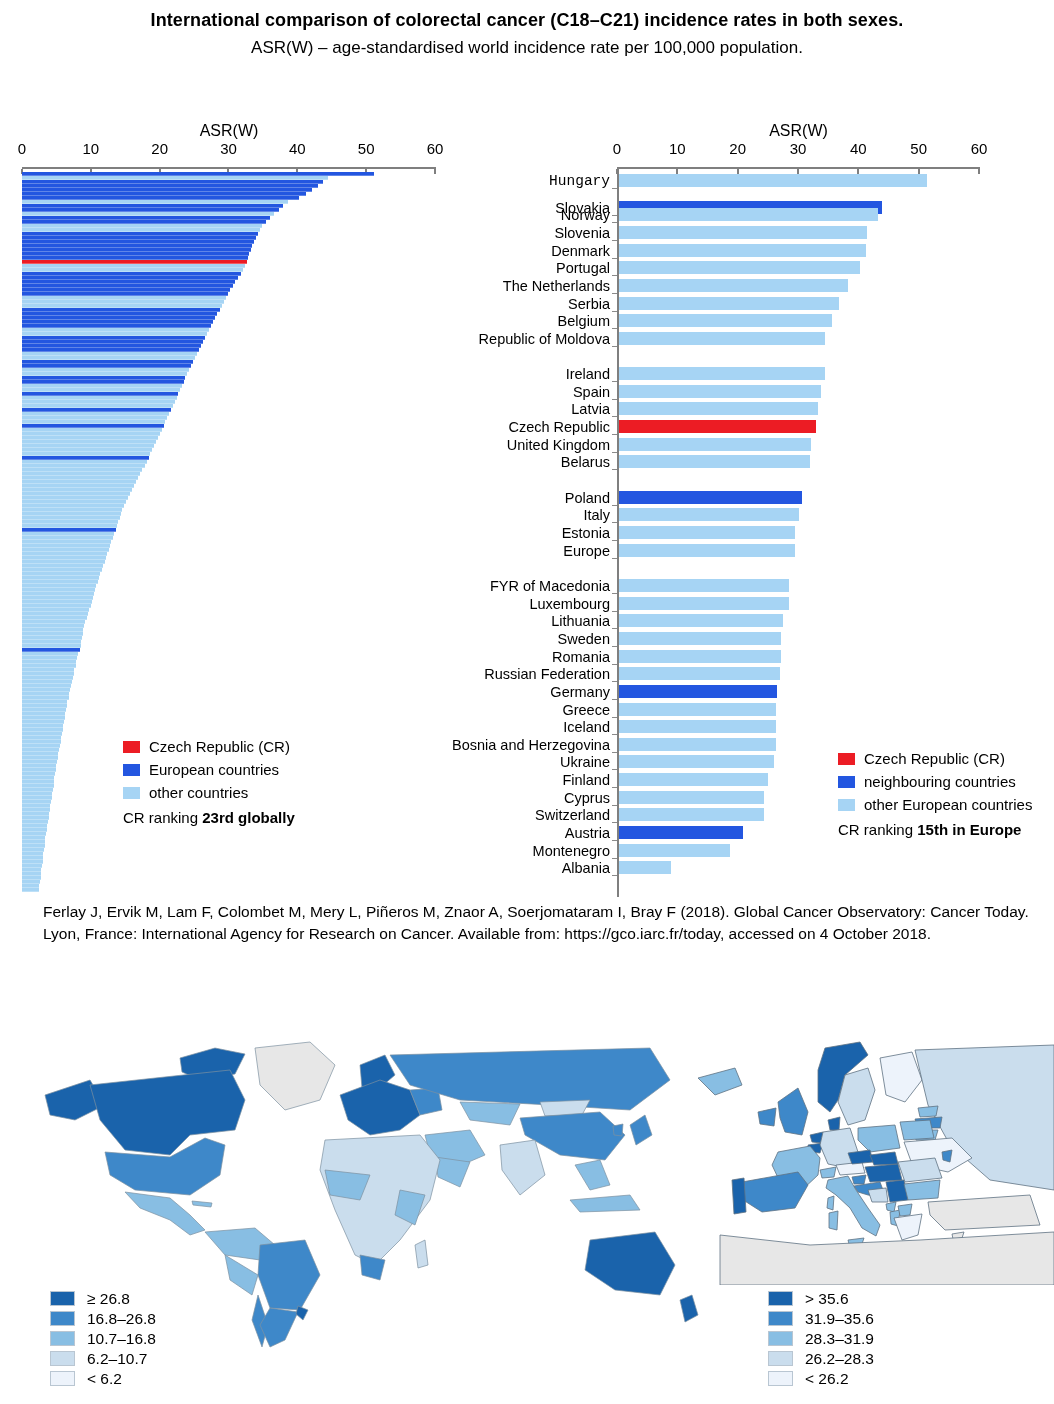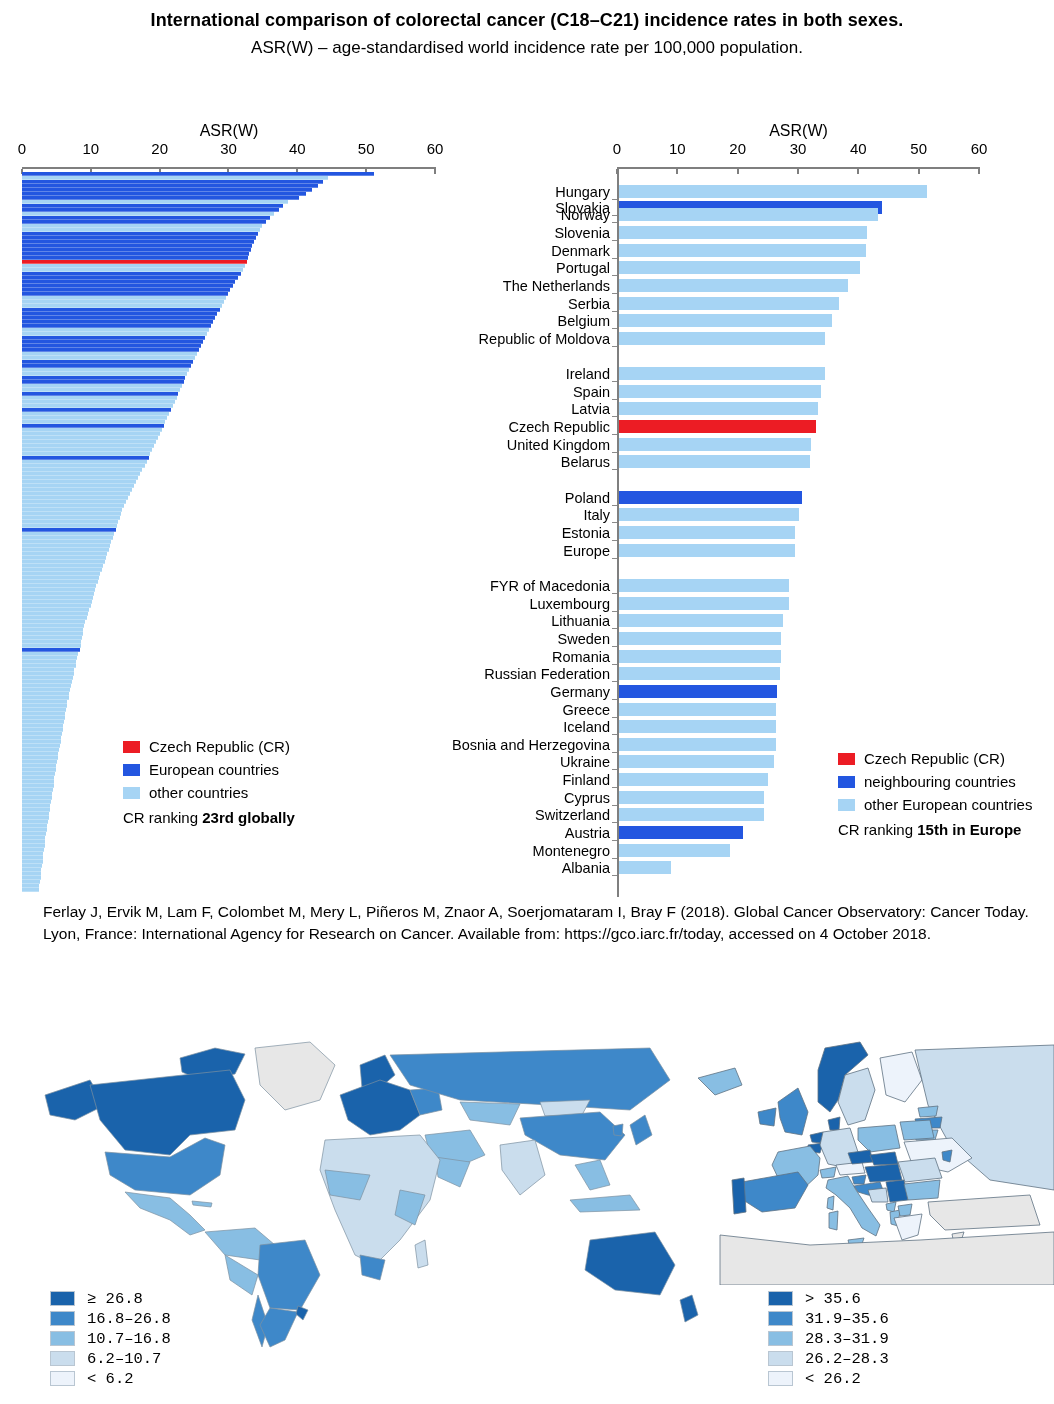--- a/index.html
+++ b/index.html
@@ -20,21 +20,21 @@
   .rlabel{left:-10px;width:160px;top:1px;text-align:right;font-size:14.5px;white-space:nowrap;}
   .rowtick{left:152px;width:5px;height:1px;background:#8a8a8a;}
   .rbar{left:159px;top:2px;height:13px;}
   .legend-row{display:flex;align-items:center;margin-bottom:10px;height:13px;}
   .legend-swatch{width:17px;height:12px;margin-right:9px;flex:0 0 auto;}
   .legend-label{font-size:15px;white-space:nowrap;}
   .ranking-line{font-size:15px;margin-top:2px;white-space:nowrap;}
   .ranking-line b{font-weight:bold;}
   .map-legend .legend-row{margin-bottom:7px;}
   .map-legend .legend-swatch{width:23px;height:13px;margin-right:12px;}
-  .map-legend .legend-label{font-size:15.5px;font-family:Liberation Mono, monospace;}
+  .map-legend .legend-label{font-size:15.5px;}
   #citation{left:43px;top:901px;width:988px;font-size:15.5px;line-height:22px;}
   svg .cty{stroke:#5f7283;stroke-width:.8;stroke-linejoin:round;}
   svg .wr{stroke:#7d90a0;stroke-width:.7;stroke-linejoin:round;}
   .f1{fill:#1A63AB}.f2{fill:#3E88C9}.f3{fill:#88BEE3}.f4{fill:#CADDED}.f5{fill:#EDF3FB}.fx{fill:#E7E7E7}
 </style>
 </head>
 <body>
 
 <div class="abs title">International comparison of colorectal cancer (C18–C21) incidence rates in both sexes.</div>
 <div class="abs subtitle">ASR(W) – age-standardised world incidence rate per 100,000 population.</div>
@@ -271,21 +271,21 @@
       <div class="abs tick-label" style="left: 398.32px;">40</div>
       <div class="abs tick-mark" style="left: 397.32px;"></div>
       <div class="abs tick-label" style="left: 458.65px;">50</div>
       <div class="abs tick-mark" style="left: 457.65px;"></div>
       <div class="abs tick-label" style="left: 518.98px;">60</div>
       <div class="abs tick-mark" style="left: 517.98px;"></div>
     </div>
   <div class="abs axis-line" style="left:157px;width:363px;"></div>
   <div class="abs vaxis-line" style="left:157px;height:730px;"></div>
   <div class="abs" id="right-rows" style="left:0;top:51px;width:594px;height:710px;">
-      <div class="abs rrow" style="top: 12px;">
+      <div class="abs rrow" style="top: 1px; font-family: Liberation Mono, monospace;">
         <div class="abs rlabel">Hungary</div>
         <div class="abs rowtick" style="top: 16px;"></div>
         <div class="abs rbar" style="width: 308.286px; background: rgb(166, 212, 244);"></div>
       </div>
       <div class="abs rrow" style="top: 28px;">
         <div class="abs rlabel">Slovakia</div>
         <div class="abs rowtick" style="top: 16px;"></div>
         <div class="abs rbar" style="width: 263.039px; background: rgb(35, 86, 224);"></div>
       </div>
       <div class="abs rrow" style="top: 35.3px;">

